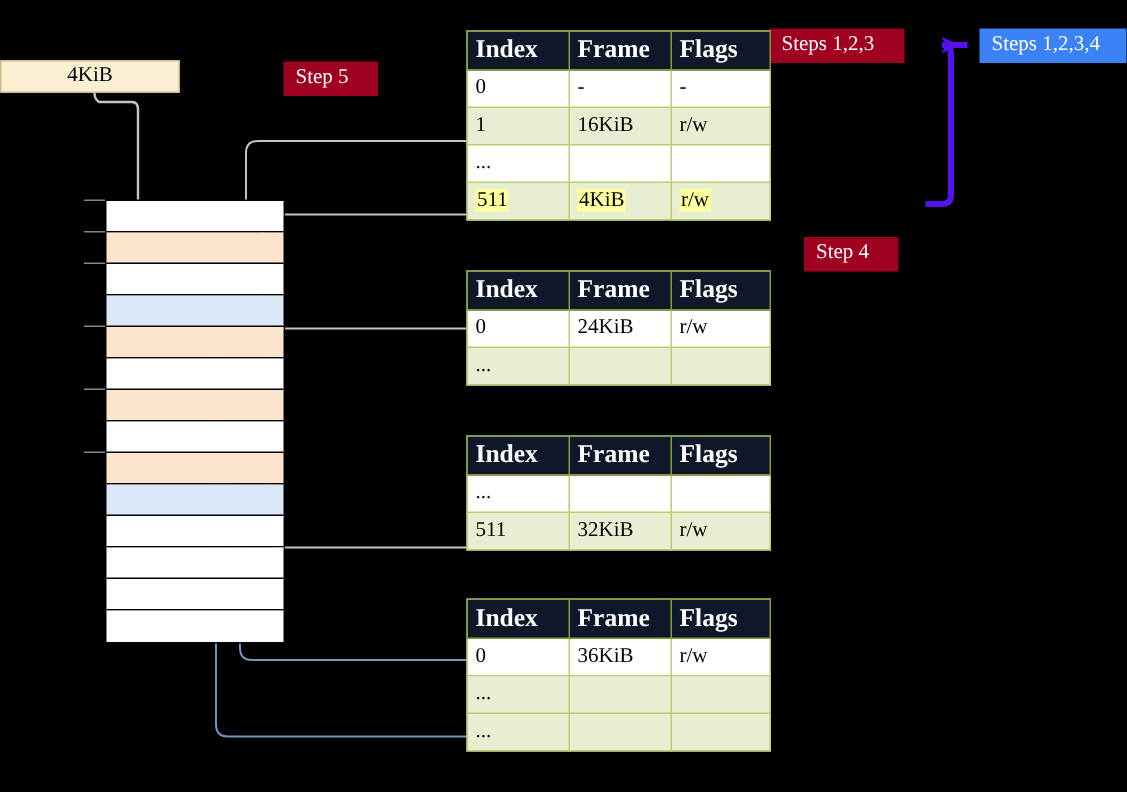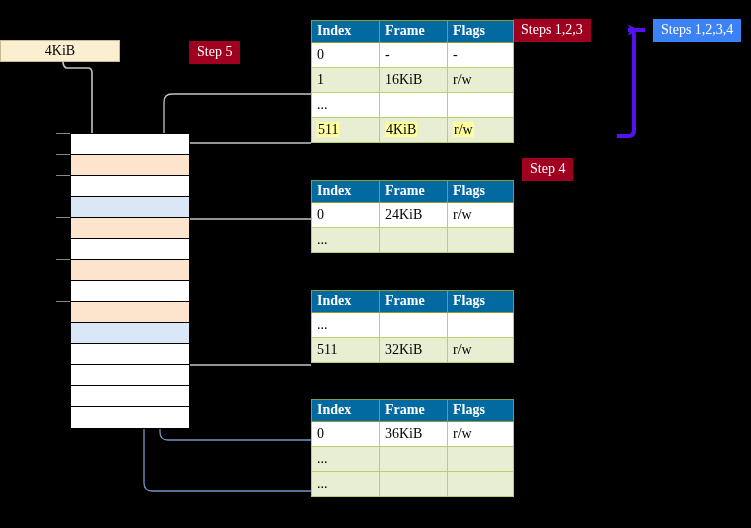--- a/index.html
+++ b/index.html
@@ -28,21 +28,21 @@
     height: 528px;
     pointer-events: none;
   }
 
   
   .badge {
     position: absolute;
     font-family: "Liberation Serif", serif;
     font-size: 14px;
     line-height: 1;
-    padding: 4px 8px 5px 8px;
+    padding: 4px 20px 5px 8px;
     color: #ffffff;
     white-space: nowrap;
   }
   .badge.crimson { background: #a00020; }
   .badge.violet  { background: #3b82f6; }
 
   
   .sizebox {
     position: absolute;
     background: #fbefd2;
@@ -86,27 +86,27 @@
   .ptable {
     position: absolute;
     border-collapse: collapse;
     font-family: "Liberation Serif", serif;
     font-size: 14px;
     color: #000000;
     background: #ffffff;
     table-layout: fixed;
   }
   .ptable th {
-    background: #0369a1;
+    background: #0f172a;
     color: #ffffff;
     font-weight: bold;
     text-align: left;
     padding: 2px 5px 3px 5px;
     border: 1px solid #879f30;
-    font-size: 14px;
+    font-size: 17px;
   }
   .ptable td {
     border: 1px solid #b8cf6e;
     padding: 2px 5px 3px 5px;
     height: 19px;
     vertical-align: middle;
     overflow: hidden;
     white-space: nowrap;
   }
   .ptable tr.odd td  { background: #ffffff; }
@@ -181,21 +181,21 @@
       <div class="tick" style="top: 175px;"></div>
       <div class="tick" style="top: 217px;"></div>
       <div class="tick" style="top: 259px;"></div>
       <div class="tick" style="top: 301px;"></div>
     </div>
 
   <div id="badges">
       <div class="badge crimson" style="left: 189px; top: 41px;">Step 5</div>
       <div class="badge crimson" style="left: 513px; top: 19px;">Steps 1,2,3</div>
       <div class="badge violet" style="left: 653px; top: 19px;">Steps 1,2,3,4</div>
-      <div class="badge crimson" style="left: 522px; top: 158px;">Step 4</div>
+      <div class="badge crimson" style="left: 536px; top: 158px;">Step 4</div>
     </div>
 
   <div id="tables">
       <table class="ptable" style="left: 311px; top: 20px;">
         <thead>
           <tr>
             <th class="col-index">Index</th>
             <th class="col-frame">Frame</th>
             <th class="col-flags">Flags</th>
           </tr>

